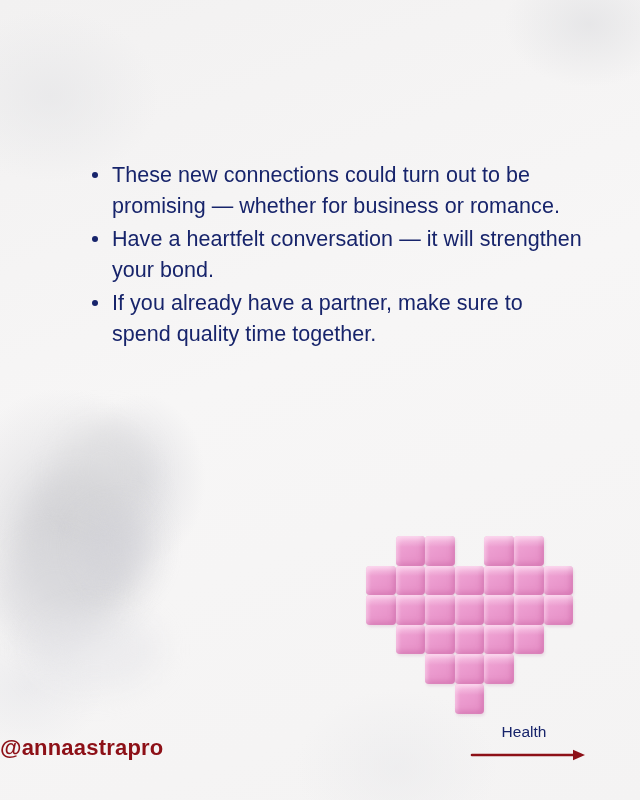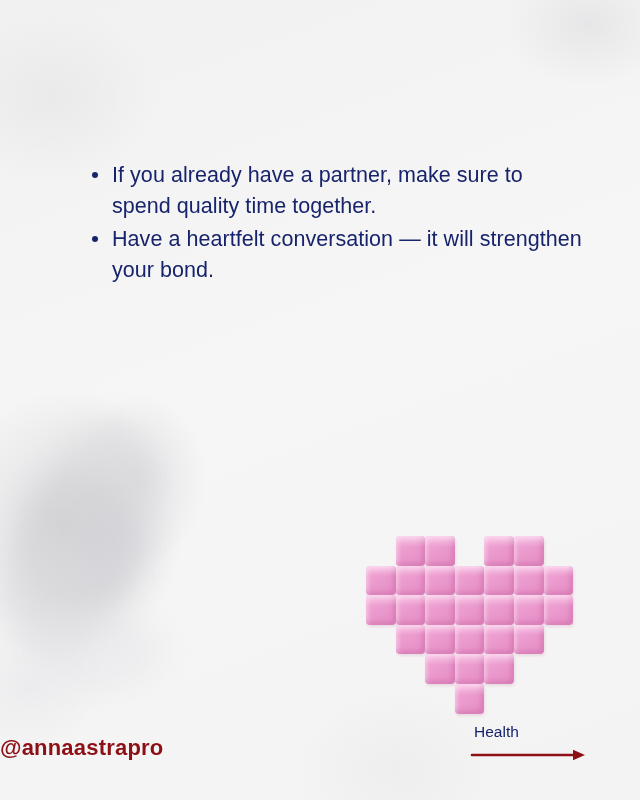--- a/index.html
+++ b/index.html
@@ -140,21 +140,21 @@
 
   .health-group {
     position: absolute;
     left: 470px;
     top: 724px;
     width: 130px;
   }
   .health-label {
     font-size: 15.5px;
     color: #17246b;
-    text-align: left;
+    text-align: center;
     width: 100px;
     margin-left: 4px;
     line-height: 1;
   }
   .arrow-wrap {
     margin-top: 8px;
   }
 </style>
 </head>
 <body>
@@ -162,22 +162,23 @@
 <div id="page">
 
   <div class="smudge s1"></div>
   <div class="smudge s2"></div>
   <div class="smudge s3"></div>
   <div class="smudge s4"></div>
   <div class="smudge s5"></div>
 
 
   <ul class="bullets" id="bullet-list">
+      <li class="bullet-item"><span class="dot"></span><span> These new connections could turn out to be promising — whether for business or romance.</span></li>
+      <li class="bullet-item"><span class="dot"></span><span> Have a heartfelt conversation — it will strengthen your bond.</span></li>
       <li class="bullet-item"><span class="dot"></span><span> If you already have a partner, make sure to spend quality time together.</span></li>
-      <li class="bullet-item"><span class="dot"></span><span> Have a heartfelt conversation — it will strengthen your bond.</span></li>
     </ul>
 
   <div class="heart" id="heart-grid">
       <div class="cube" style="left: 29.6px; top: 0px;"></div>
       <div class="cube" style="left: 59.2px; top: 0px;"></div>
       <div class="cube" style="left: 118.4px; top: 0px;"></div>
       <div class="cube" style="left: 148px; top: 0px;"></div>
       <div class="cube" style="left: 0px; top: 29.6px;"></div>
       <div class="cube" style="left: 29.6px; top: 29.6px;"></div>
       <div class="cube" style="left: 59.2px; top: 29.6px;"></div>

